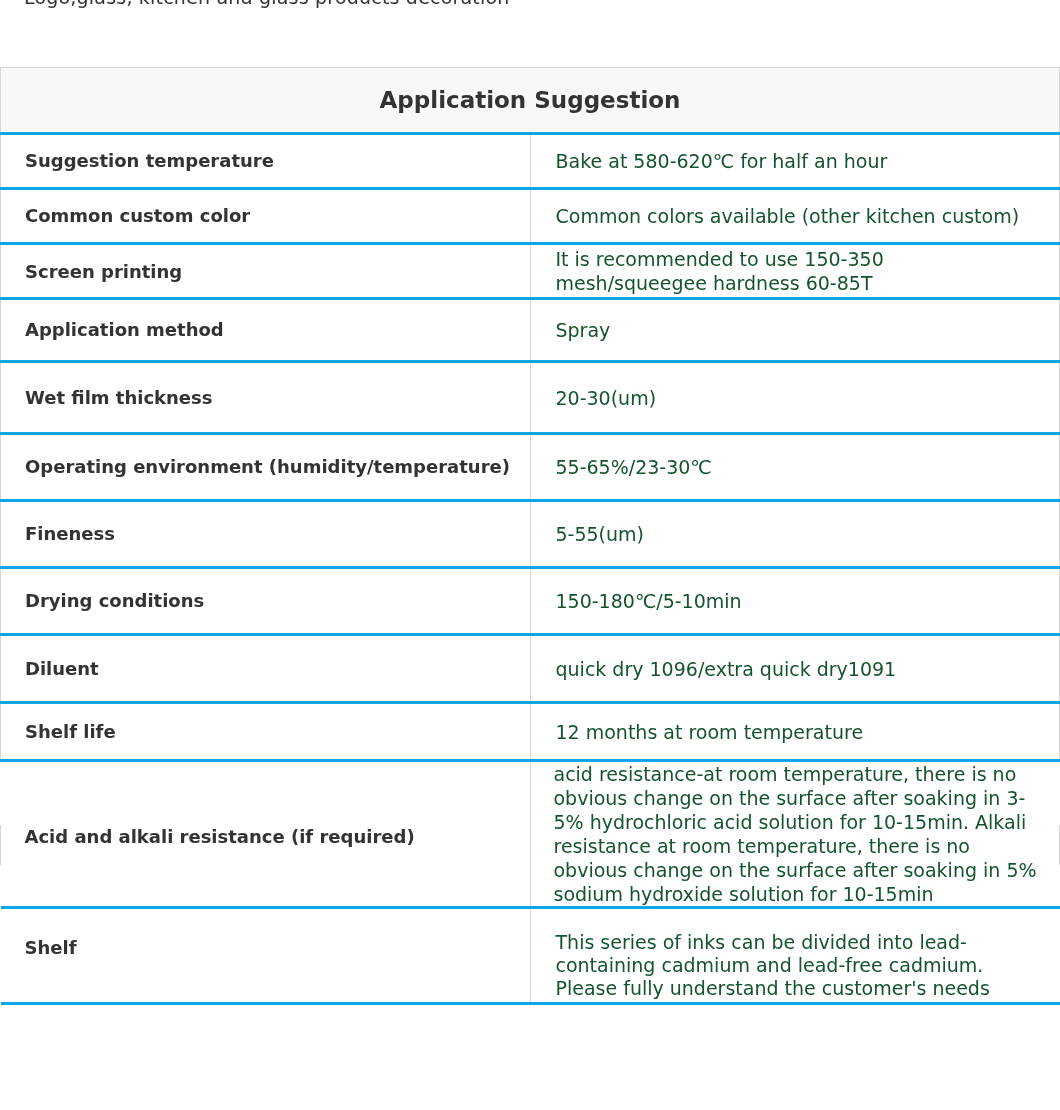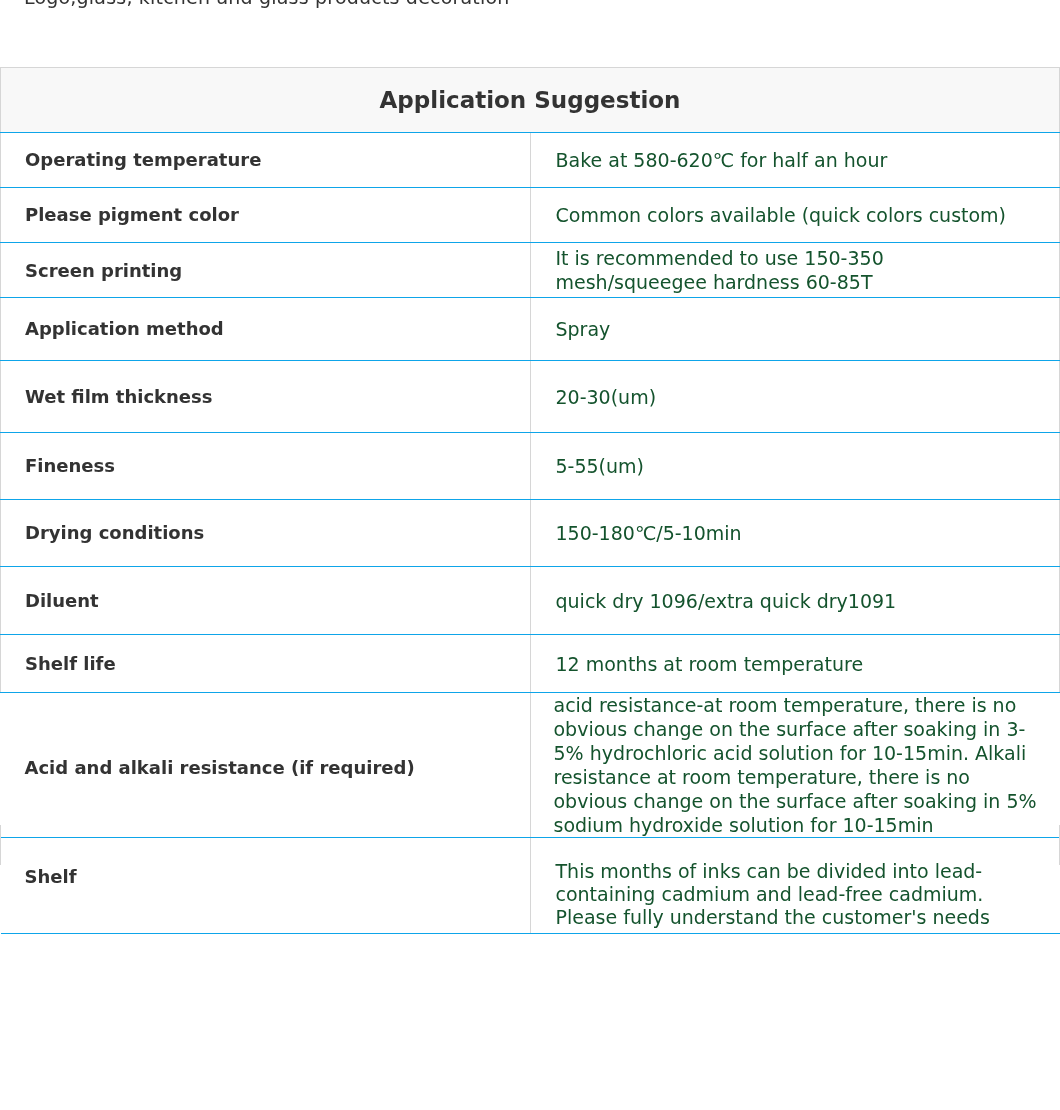--- a/index.html
+++ b/index.html
@@ -27,21 +27,21 @@
     .spec-table {
       position: absolute;
       left: 0;
       top: 67px;
       width: 1060px;
       border-collapse: collapse;
       table-layout: fixed;
     }
     .spec-table td, .spec-table th {
       border-top: 1px solid #d6d6d6;
-      border-bottom: 1px solid #0ea5e9;
+      border-bottom: 3px solid #0ea5e9;
       padding: 0;
       vertical-align: middle;
     }
     .header-cell {
       background: #f8f8f8;
       height: 64px;
       text-align: center;
       font-size: 23px;
       font-weight: bold;
       color: #333333;
@@ -86,38 +86,42 @@
 <body>
 
 <div class="top-cut">Logo,glass, kitchen and glass products decoration</div>
 
 <table class="spec-table">
   <tbody>
       <tr>
     <th colspan="2" class="header-cell">Application Suggestion</th>
   </tr>
   <tr style="height:55px">
-    <td class="label-cell">Operating temperature</td>
+    <td class="label-cell">Suggestion temperature</td>
     <td class="value-cell">Bake at 580-620℃ for half an hour</td>
   </tr>
   <tr style="height:55px">
-    <td class="label-cell">Please pigment color</td>
-    <td class="value-cell">Common colors available (quick colors custom)</td>
+    <td class="label-cell">Common custom color</td>
+    <td class="value-cell">Common colors available (other kitchen custom)</td>
   </tr>
   <tr style="height:55px">
     <td class="label-cell" style="padding-top:1px">Screen printing</td>
     <td class="value-cell">It is recommended to use 150-350 mesh/squeegee hardness 60-85T</td>
   </tr>
   <tr style="height:63px">
     <td class="label-cell">Application method</td>
     <td class="value-cell">Spray</td>
   </tr>
   <tr style="height:72px">
     <td class="label-cell">Wet film thickness</td>
     <td class="value-cell">20-30(um)</td>
+  </tr>
+  <tr style="height:67px">
+    <td class="label-cell">Operating environment (humidity/temperature)</td>
+    <td class="value-cell">55-65%/23-30℃</td>
   </tr>
   <tr style="height:67px">
     <td class="label-cell">Fineness</td>
     <td class="value-cell">5-55(um)</td>
   </tr>
   <tr style="height:67px">
     <td class="label-cell">Drying conditions</td>
     <td class="value-cell">150-180℃/5-10min</td>
   </tr>
   <tr style="height:68px">
@@ -127,19 +131,19 @@
   <tr style="height:58px">
     <td class="label-cell">Shelf life</td>
     <td class="value-cell">12 months at room temperature</td>
   </tr>
   <tr class="no-outer" style="height:134px">
     <td class="label-cell loose" style="padding-top:6px">Acid and alkali resistance (if required)</td>
     <td class="value-cell tight">acid resistance-at room temperature, there is no obvious change on the surface after soaking in 3-5% hydrochloric acid solution for 10-15min. Alkali resistance at room temperature, there is no obvious change on the surface after soaking in 5% sodium hydroxide solution for 10-15min</td>
   </tr>
   <tr class="no-outer" style="height:96px">
     <td class="label-cell note">Shelf</td>
-    <td class="value-cell note">This months of inks can be divided into lead-containing cadmium and lead-free cadmium. Please fully understand the customer's needs</td>
+    <td class="value-cell note">This series of inks can be divided into lead-containing cadmium and lead-free cadmium. Please fully understand the customer's needs</td>
   </tr>
 </tbody>
   </table>
 
 <div class="edge-fix" style="left:0"></div>
 <div class="edge-fix" style="left:1059px"></div>
 
 </body></html>

